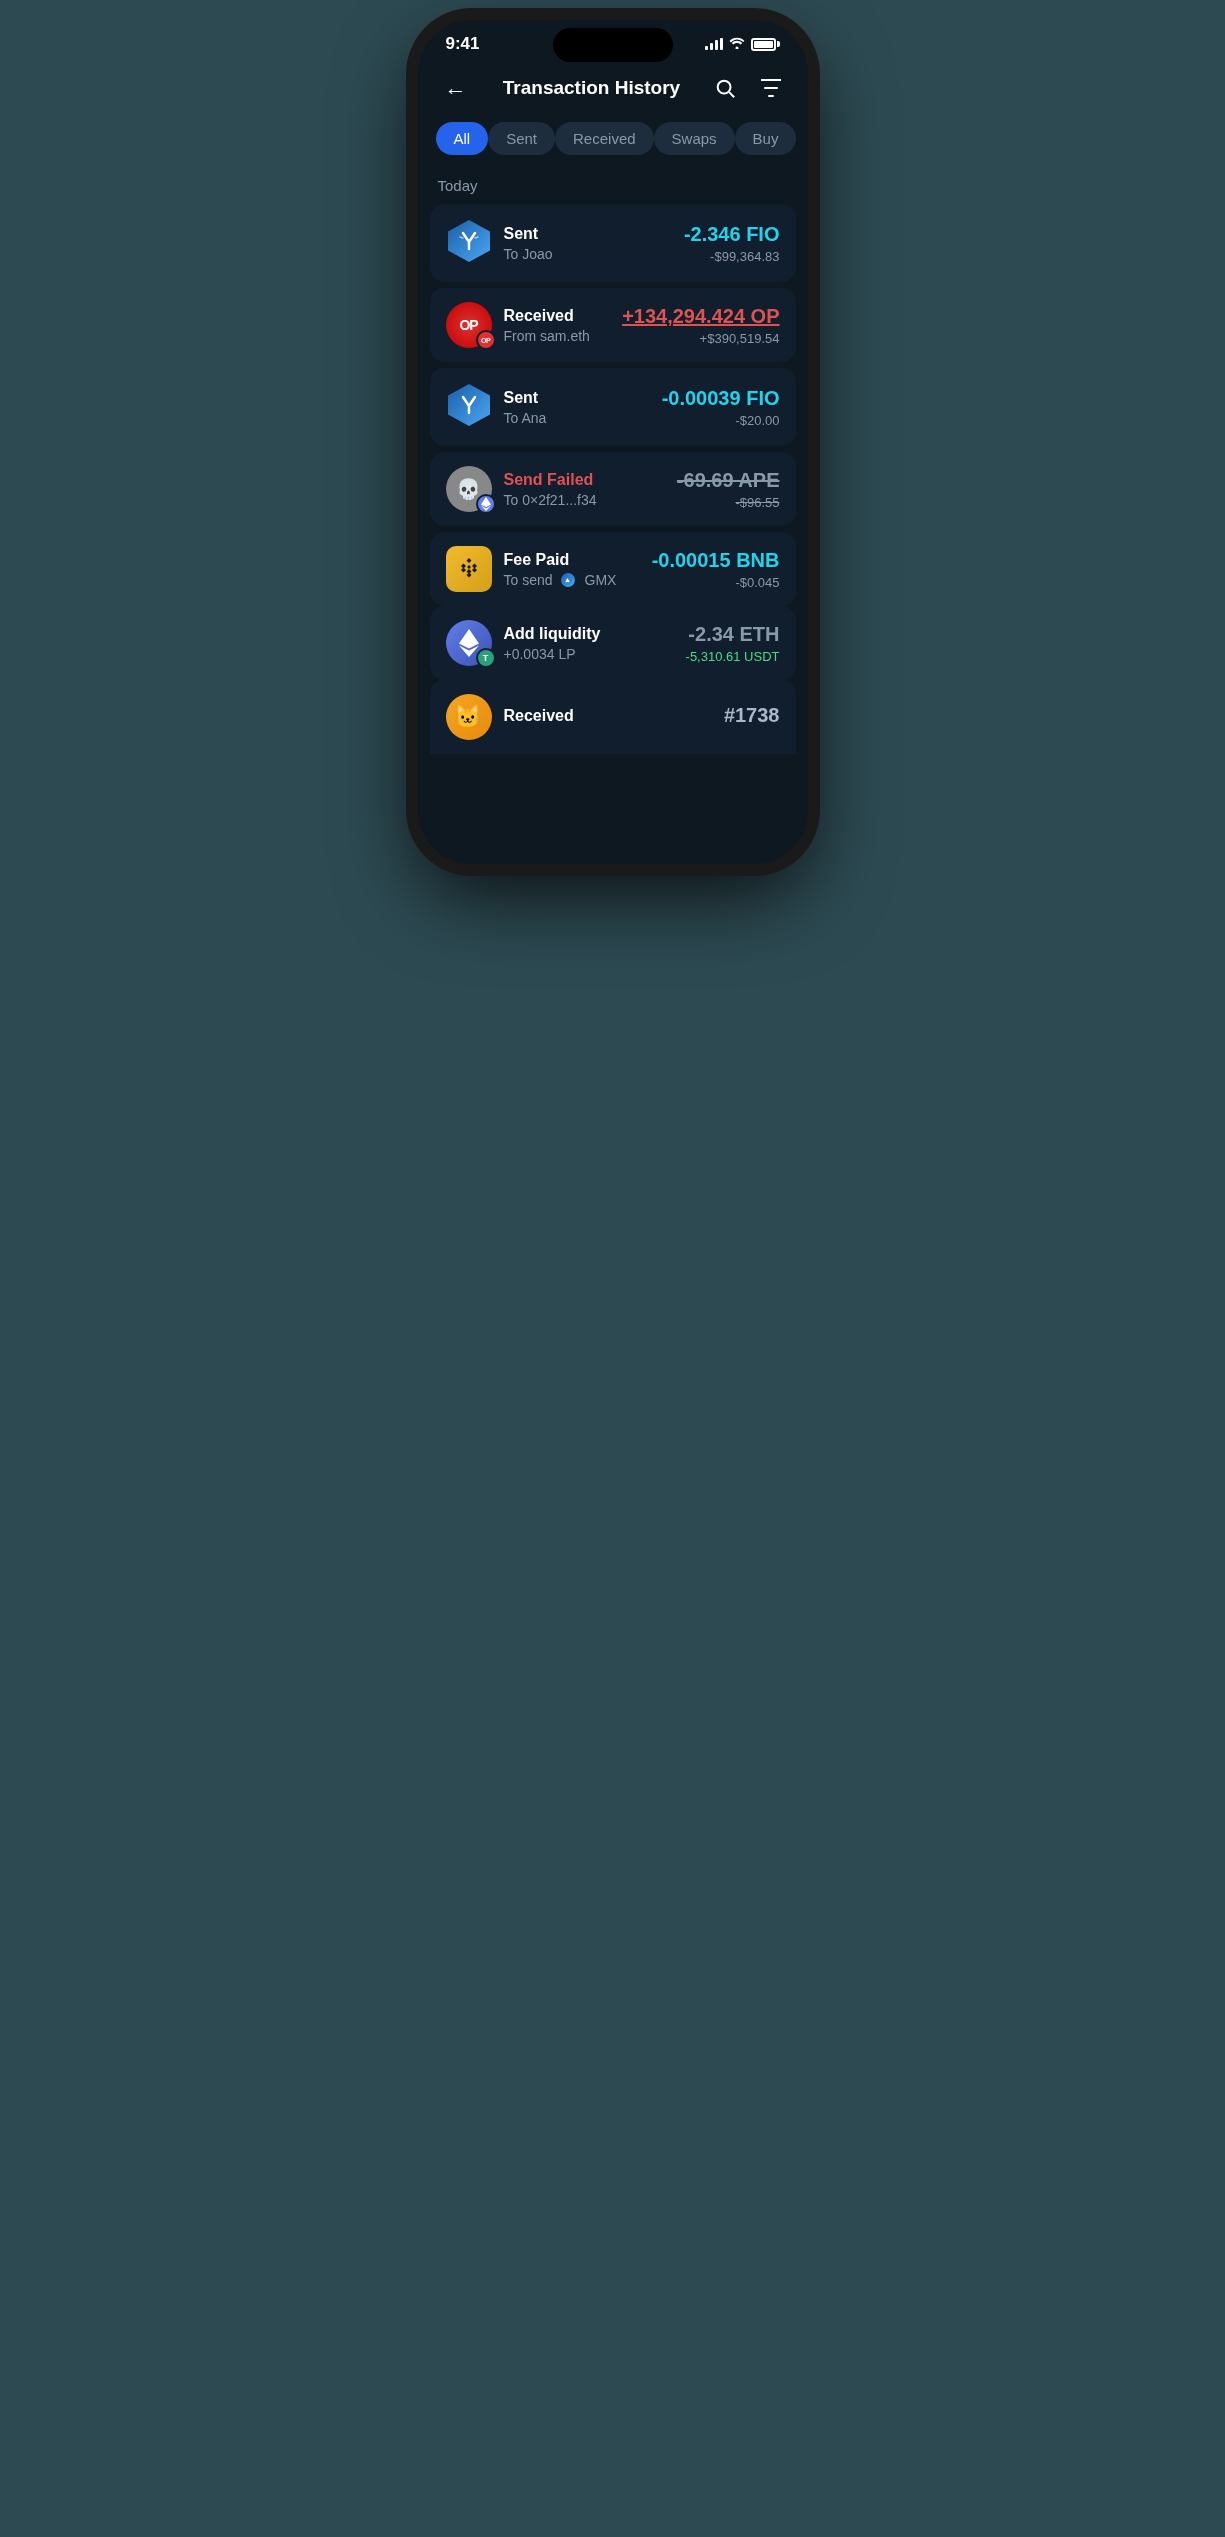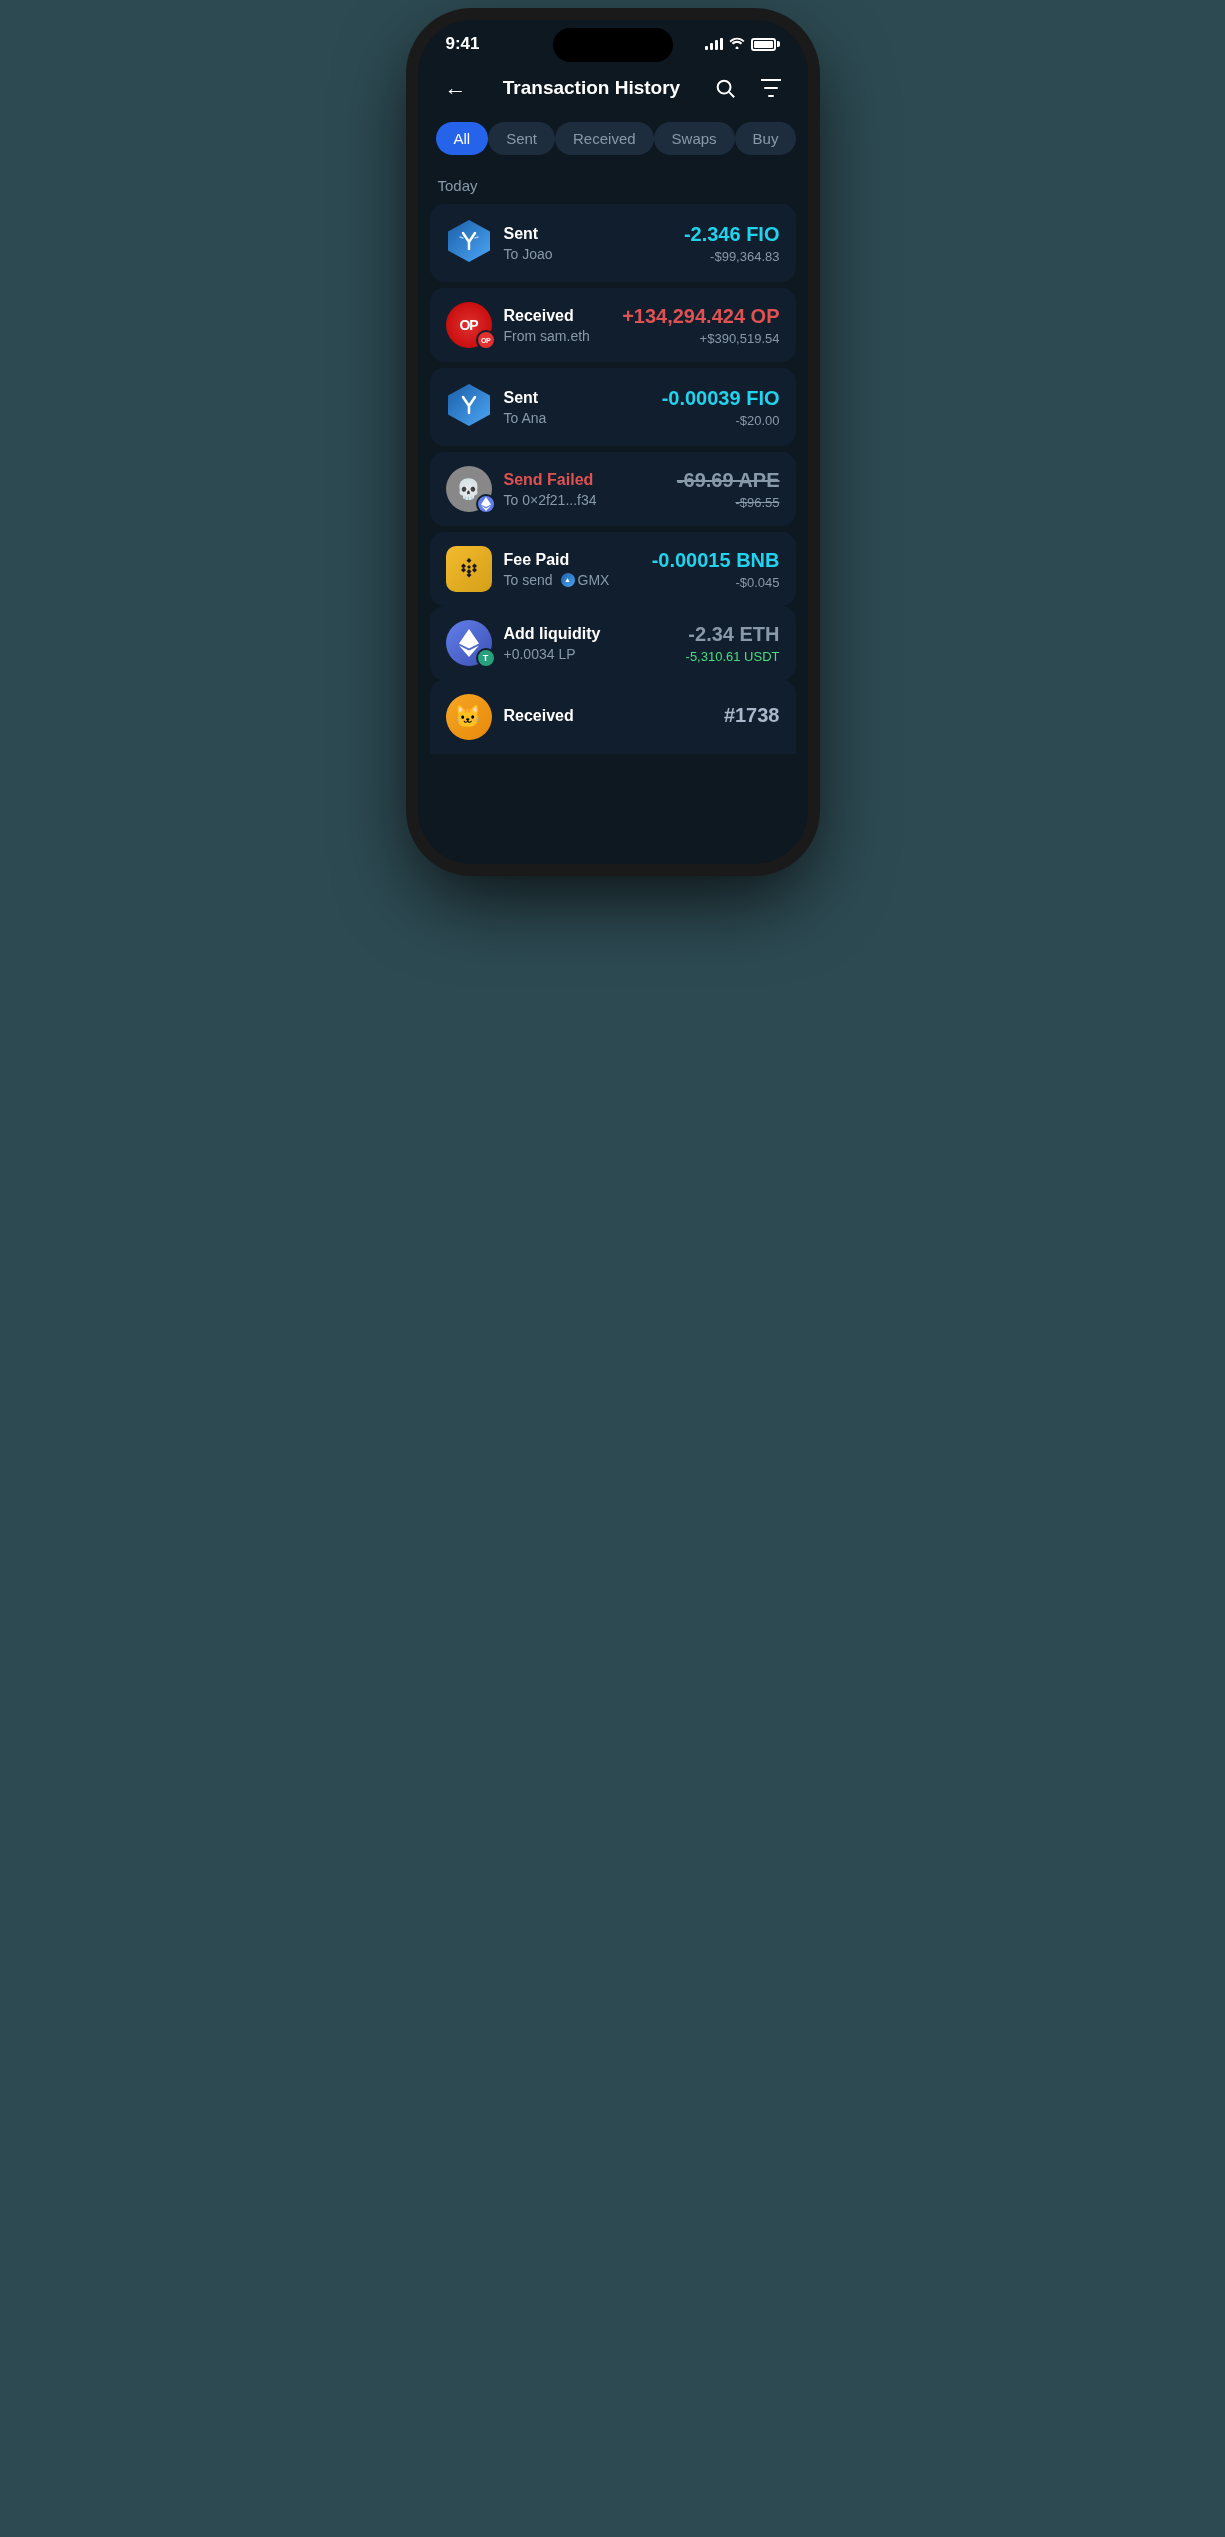--- a/index.html
+++ b/index.html
@@ -344,21 +344,21 @@
       font-size: 20px;
       font-weight: 600;
       margin-bottom: 3px;
     }
 
     .tx-amount-secondary {
       font-size: 13px;
       color: #8899aa;
     }
 
-    .amount-red { color: #e05252; }
+    .amount-red { color: #e05252; text-decoration: underline; }
     .amount-green { color: #4ade80; }
     .amount-cyan { color: #22d3ee; }
     .amount-strikethrough { text-decoration: line-through; color: #8899aa; }
 
     
     .feb-section {
       padding: 16px 20px 10px;
     }
 
     
@@ -599,21 +599,21 @@
         <div class="bnb-icon">
           <svg width="26" height="26" viewBox="0 0 26 26" fill="#1a1a1a">
             <path d="M13 2l2.5 2.5L13 7 10.5 4.5 13 2zm5.5 5.5L21 10l-2.5 2.5L16 10l2.5-2.5zM13 9l2 2-2 2-2-2 2-2zm-5.5-1.5L10 10l-2.5 2.5L5 10l2.5-2.5zM13 13l2.5 2.5L13 18l-2.5-2.5L13 13zm5.5-1.5l2.5 2.5-2.5 2.5-2.5-2.5 2.5-2.5zM7.5 11.5L10 14l-2.5 2.5L5 14l2.5-2.5zM13 16.5l2.5 2.5L13 21.5l-2.5-2.5L13 16.5z"></path>
           </svg>
         </div>
       </div>
       <div class="tx-details">
         <div class="tx-title">Fee Paid</div>
         <div class="tx-subtitle">
           <span>To send</span>
-          <span style="display:inline-flex;align-items:center;gap:3px;margin-left:4px;">
+          <span style="display:inline-flex;align-items:center;gap:10px;margin-left:4px;">
             <span style="width:14px;height:14px;background:linear-gradient(135deg,#1a5fa8,#4da6f5);border-radius:50%;display:inline-flex;align-items:center;justify-content:center;font-size:7px;color:#fff;">▲</span>
             <span>GMX</span>
           </span>
         </div>
       </div>
       <div class="tx-amounts">
         <div class="tx-amount-primary amount-cyan">-0.00015 BNB</div>
         <div class="tx-amount-secondary">-$0.045</div>
       </div>
     </div>

